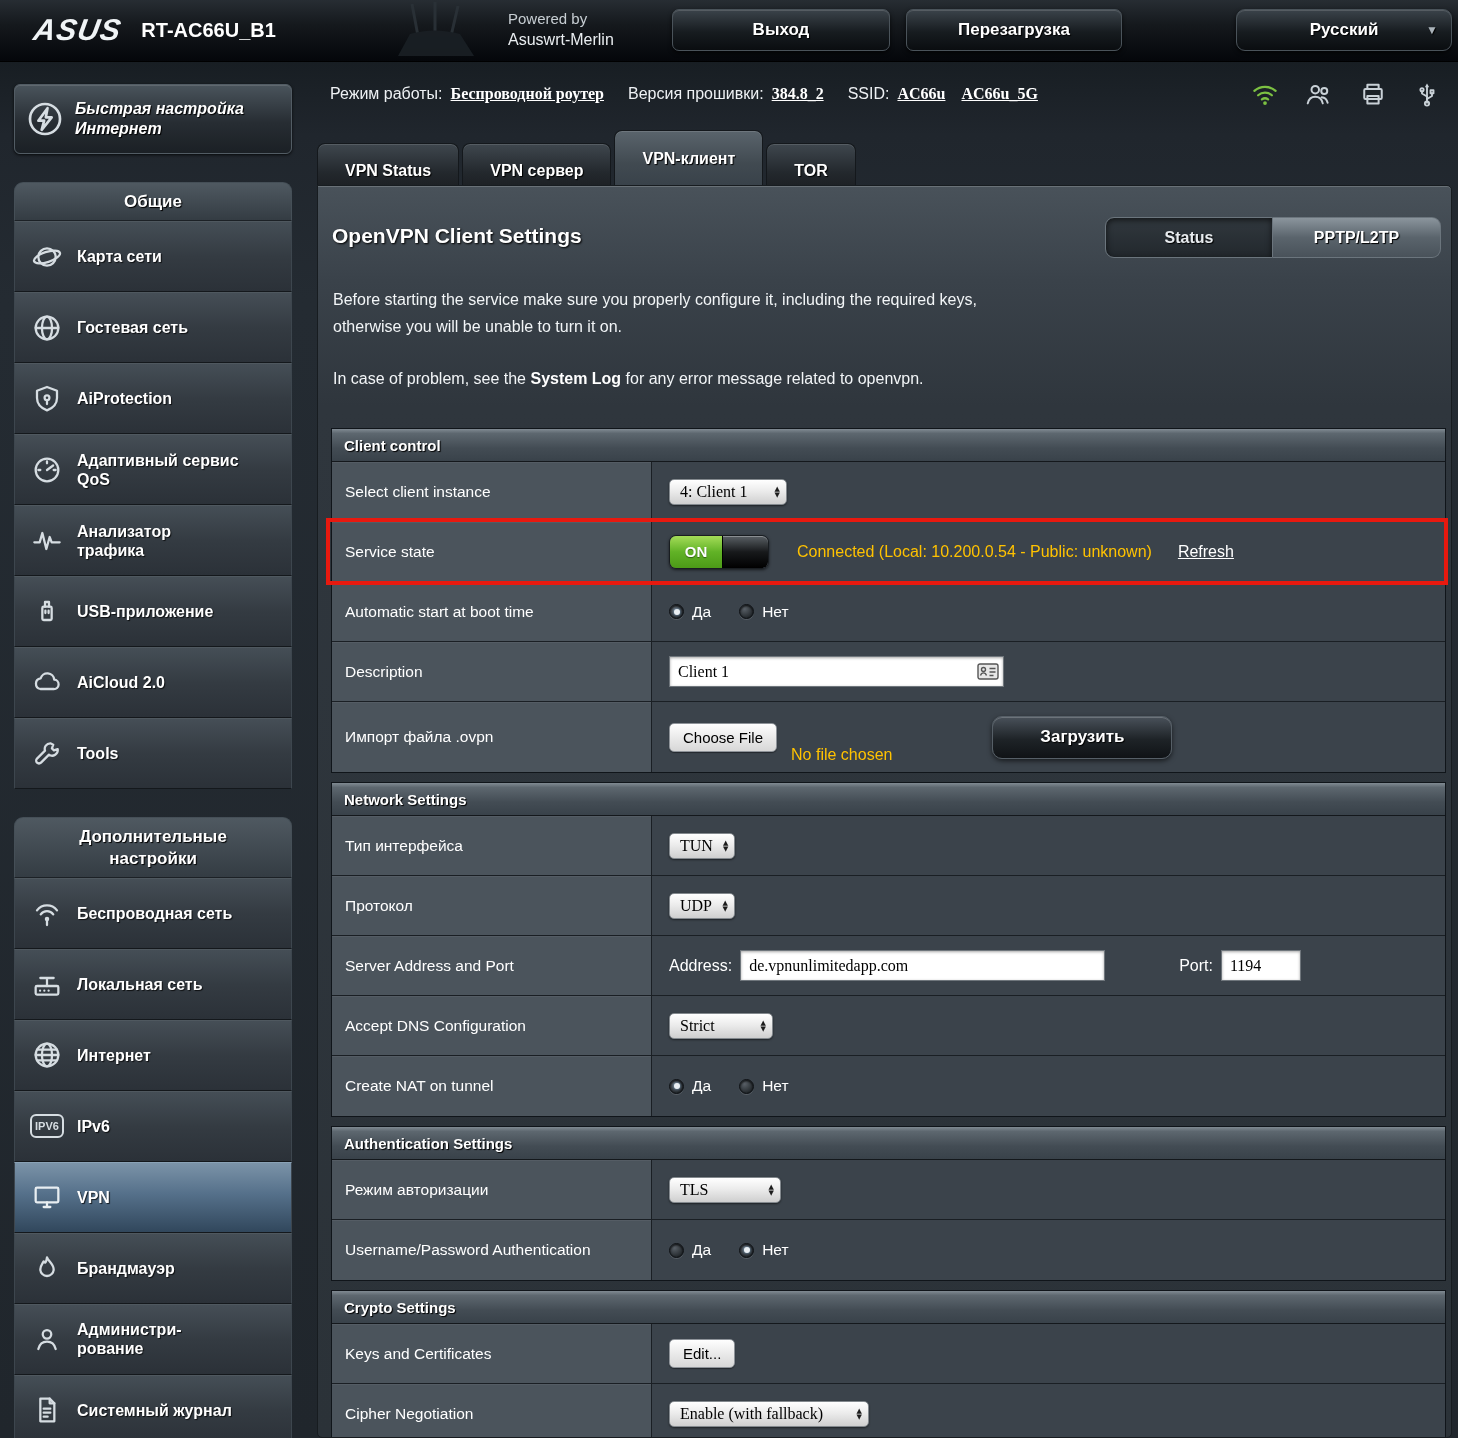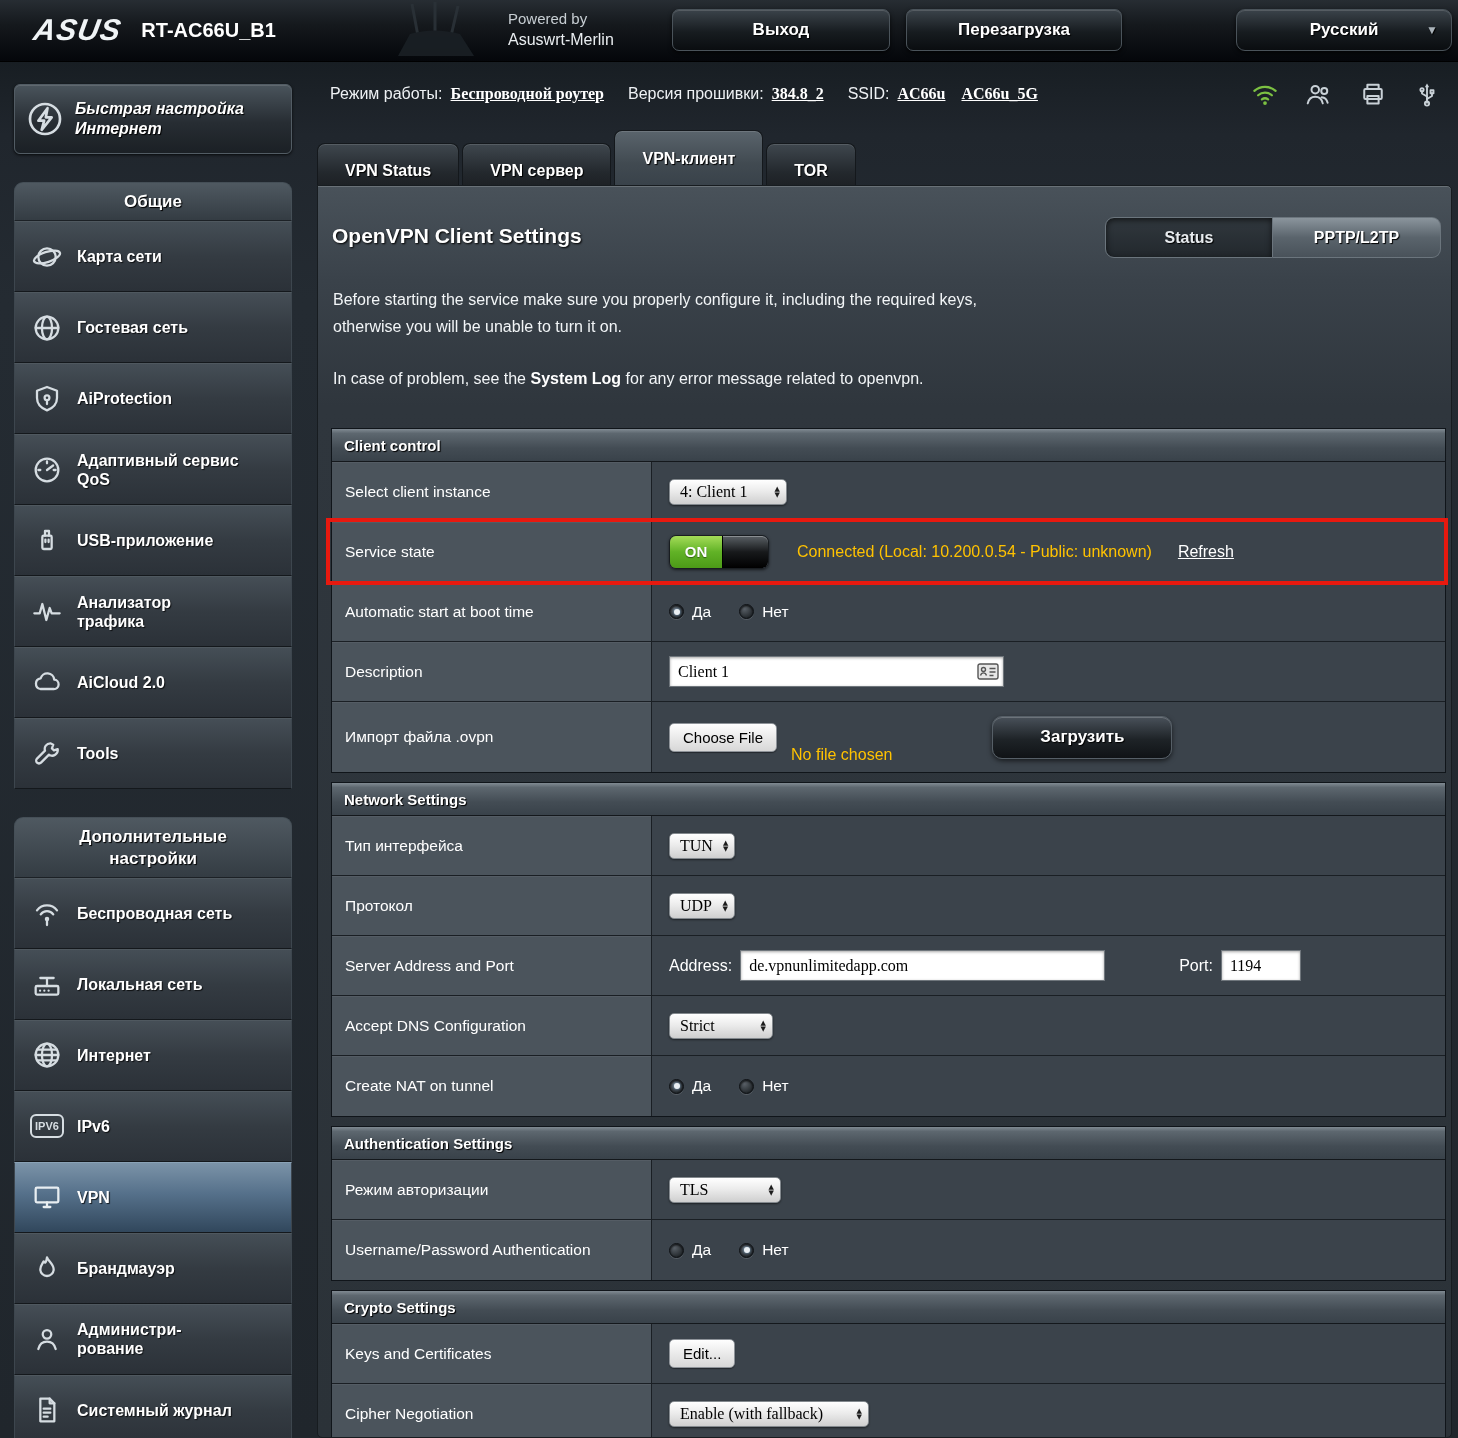--- a/index.html
+++ b/index.html
@@ -275,34 +275,34 @@
         <circle cx="12" cy="12" r="8.5"></circle>
           <path d="M12 12l4.6-3.4"></path>
           <path d="M12 5.5V7M18.5 12H17M5.5 12H7"></path>
       </svg>
     </span>
     <span class="nav-label w180">Адаптивный сервис QoS</span>
   </div>
   <div class="nav-item">
     <span class="nav-icon">
       <svg width="32" height="32" viewBox="0 0 24 24" fill="none" stroke="#d6dde2" stroke-width="1.7" stroke-linecap="round" stroke-linejoin="round">
+        <path d="M2.5 13h4l2-7 3 12 2.5-9 1.5 4h6"></path>
+      </svg>
+    </span>
+    <span class="nav-label w120">Анализатор трафика</span>
+  </div>
+  <div class="nav-item">
+    <span class="nav-icon">
+      <svg width="32" height="32" viewBox="0 0 24 24" fill="none" stroke="#d6dde2" stroke-width="1.7" stroke-linecap="round" stroke-linejoin="round">
         <rect x="8.5" y="8" width="7" height="10" rx="1"></rect>
           <path d="M10.5 8V4.5h3V8"></path>
           <path d="M10.8 11v1.8M13.2 11v1.8"></path>
       </svg>
     </span>
     <span class="nav-label">USB-приложение</span>
-  </div>
-  <div class="nav-item">
-    <span class="nav-icon">
-      <svg width="32" height="32" viewBox="0 0 24 24" fill="none" stroke="#d6dde2" stroke-width="1.7" stroke-linecap="round" stroke-linejoin="round">
-        <path d="M2.5 13h4l2-7 3 12 2.5-9 1.5 4h6"></path>
-      </svg>
-    </span>
-    <span class="nav-label w120">Анализатор трафика</span>
   </div>
   <div class="nav-item">
     <span class="nav-icon">
       <svg width="32" height="32" viewBox="0 0 24 24" fill="none" stroke="#d6dde2" stroke-width="1.7" stroke-linecap="round" stroke-linejoin="round">
         <path d="M7 16.5h10a3.5 3.5 0 0 0 .4-7A5.2 5.2 0 0 0 7.2 8.6 4 4 0 0 0 7 16.5z"></path>
       </svg>
     </span>
     <span class="nav-label">AiCloud 2.0</span>
   </div>
   <div class="nav-item">

